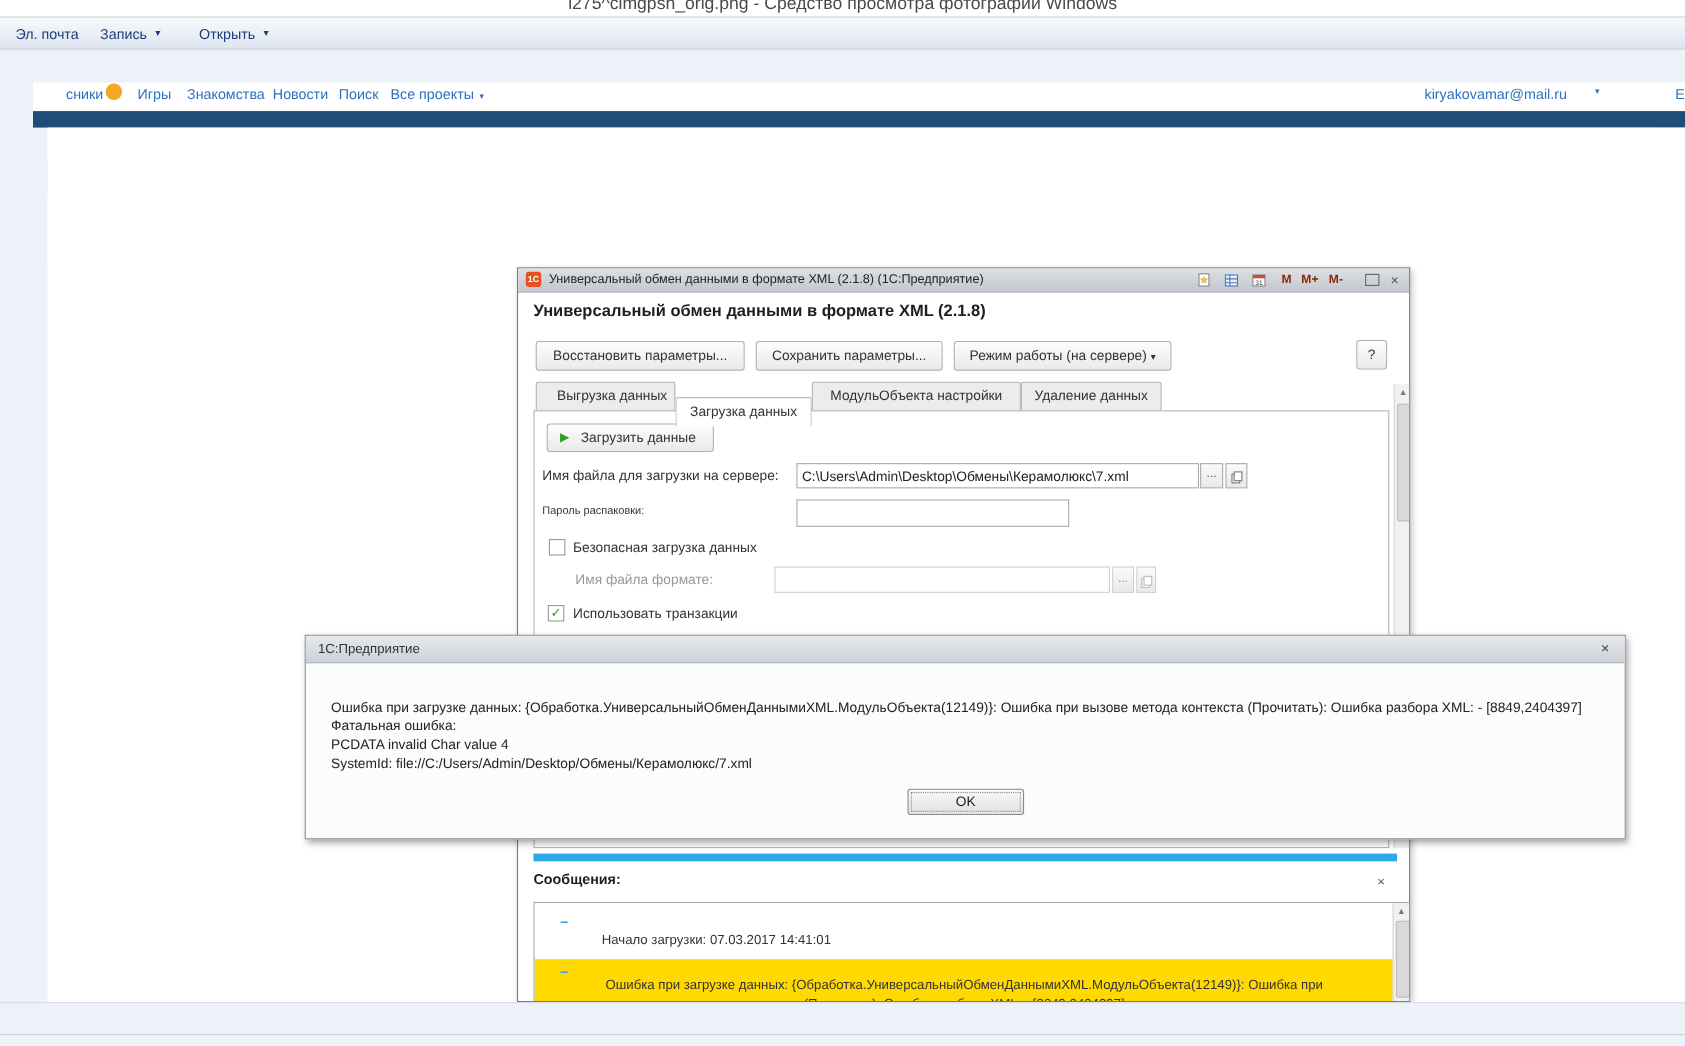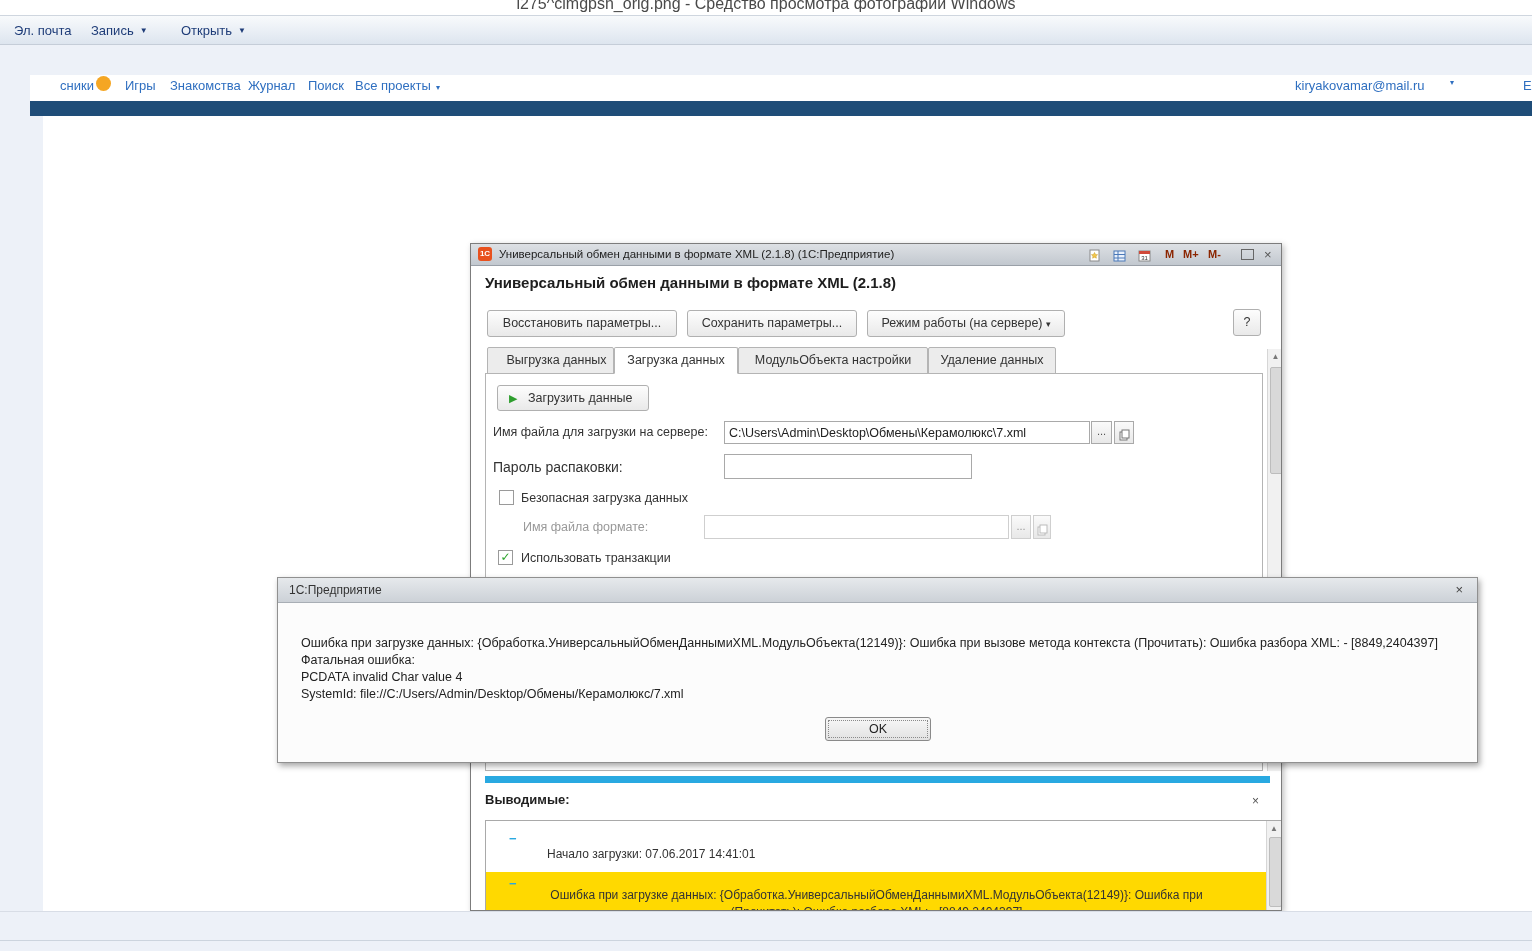--- a/index.html
+++ b/index.html
@@ -152,21 +152,21 @@
     <div class="pv-menu-item" style="left:175px"><span>Открыть</span><span class="pv-caret">▼</span></div>
   </div>
 
   <div class="abs browser-strip">
     <span class="blink" style="left:1265px">kiryakovamar@mail.ru</span>
     <span class="blink" style="left:1420px;font-size:8px">▾</span>
     <span class="blink" style="left:1493px">Е</span>
   <span class="blink" style="left: 30px;">сники</span>
       <span class="blink" style="left: 95px;">Игры</span>
       <span class="blink" style="left: 140px;">Знакомства</span>
-      <span class="blink" style="left: 218px;">Журнал</span>
+      <span class="blink" style="left: 218px;">Новости</span>
       <span class="blink" style="left: 278px;">Поиск</span>
       <span class="blink" style="left: 325px;">Все проекты<span style="font-size: 8px; margin-left: 5px;">▾</span></span>
       <div class="badge" style="left: 66px;"></div>
     </div>
   <div class="abs dark-bar"></div>
 
   <div class="abs rdp-window"></div>
   <div class="abs rdp-title">Аренда — 148.251.182.157 — Подключение к удаленному рабочему столу</div>
   <div class="abs rdp-min">–</div>
   <div class="abs rdp-max"></div>
@@ -412,37 +412,37 @@
       <span class="dlg-sys" style="left:793px">×</span>
     </div>
     <div class="xml-heading">Универсальный обмен данными в формате XML (2.1.8)</div>
     <div class="btn" style="left:16px;top:66px;width:190px;height:27px;line-height:25px">Восстановить параметры...</div>
     <div class="btn" style="left:216px;top:66px;width:170px;height:27px;line-height:25px">Сохранить параметры...</div>
     <div class="btn" style="left:396px;top:66px;width:198px;height:27px;line-height:25px"><span>Режим работы (на сервере)</span> <span style="font-size:9px">▾</span></div>
     <div class="btn" style="left:762px;top:65px;width:28px;height:27px;line-height:25px">?</div>
 
     <div id="xml-tabs">
         <div class="xml-tab" style="left: 16px; width: 127px; padding-left: 12px;">Выгрузка данных</div>
-        <div class="xml-tab active" style="left: 143px; width: 124px;">Загрузка данных</div>
+        <div class="xml-tab active" style="left: 143px; width: 124px; margin-top: 14px;">Загрузка данных</div>
         <div class="xml-tab" style="left: 267px; width: 190px;">МодульОбъекта настройки</div>
         <div class="xml-tab" style="left: 457px; width: 128px;">Удаление данных</div>
       </div>
     <div class="xml-panel"></div>
 
     <div class="btn" style="left:26px;top:141px;width:152px;height:26px;line-height:24px;text-align:left;padding-left:30px"><span style="position:absolute;left:11px;top:0;color:#2e9e2e;font-size:11px">▶</span><span>Загрузить данные</span></div>
 
     <span class="lbl" style="position:absolute;left:22px;top:181px;font-size:12.5px">Имя файла для загрузки на сервере:</span>
     <input class="inp" style="left: 253px; top: 177px; width: 366px; height: 23px;" value="C:\Users\Admin\Desktop\Обмены\Керамолюкс\7.xml">
     <span class="mini-btn" style="left:620px;top:177px;width:21px;height:23px;line-height:19px;font-size:11px">...</span>
     <span class="mini-btn" style="left:643px;top:177px;width:20px;height:23px;padding-top:5px"><svg width="11" height="12">
           <rect x="1" y="3" width="7" height="8" fill="#fff" stroke="#777"></rect>
           <rect x="3" y="1" width="7" height="8" fill="#fff" stroke="#777"></rect>
         </svg></span>
 
-    <span class="lbl" style="position:absolute;left:22px;top:215px;font-size:14px">Пароль распаковки:</span>
+    <span class="lbl" style="position:absolute;left:22px;top:215px;font-size:10px">Пароль распаковки:</span>
     <input class="inp" style="left: 253px; top: 210px; width: 248px; height: 25px;" value="">
 
     <span class="chk" style="left:28px;top:246px"></span>
     <span class="lbl" style="position:absolute;left:50px;top:247px;font-size:12.5px">Безопасная загрузка данных</span>
 
     <span class="lbl gray" style="position:absolute;left:52px;top:276px;font-size:12.5px">Имя файла формате:</span>
     <input class="inp gray" style="left: 233px; top: 271px; width: 305px; height: 24px;" value="">
     <span class="mini-btn gray" style="left:540px;top:271px;width:20px;height:24px;line-height:20px;font-size:11px">...</span>
     <span class="mini-btn gray" style="left:562px;top:271px;width:18px;height:24px;padding-top:6px"><svg width="11" height="12">
           <rect x="1" y="3" width="7" height="8" fill="#fff" stroke="#bbb"></rect>
@@ -451,26 +451,26 @@
 
     <span class="chk" id="chk-trans" style="left:27px;top:306px">✓</span>
     <span class="lbl" style="position:absolute;left:50px;top:307px;font-size:12.5px">Использовать транзакции</span>
 
     <div class="scrollbar" style="left:796px;top:105px;width:15px;height:422px">
       <span class="scroll-arrow" style="top:3px">▲</span>
       <div class="scroll-thumb" style="top:18px;height:105px"></div>
     </div>
 
     <div class="blue-bar"></div>
-    <div class="msg-header">Выводимые:</div>
+    <div class="msg-header">Сообщения:</div>
     <span class="msg-close">×</span>
 
     <div class="msg-box">
       <span class="msg-minus" style="left:23px;top:10px">−</span>
-      <span class="msg-text" style="left:61px;top:26px">Начало загрузки: 07.06.2017 14:41:01</span>
+      <span class="msg-text" style="left:61px;top:26px">Начало загрузки: 07.03.2017 14:41:01</span>
       <div class="msg-yellow">
         <span class="msg-minus" style="left:23px;top:4px">−</span>
         <div class="msg-text" style="left:0;right:0;top:16px;text-align:center">Ошибка при загрузке данных: {Обработка.УниверсальныйОбменДаннымиXML.МодульОбъекта(12149)}: Ошибка при</div>
         <div class="msg-text" style="left:0;right:0;top:33px;text-align:center">(Прочитать): Ошибка разбора XML: - [8849,2404397]</div>
       </div>
       <div class="scrollbar" style="right:0;top:0;width:14px;height:92px">
         <span class="scroll-arrow" style="top:3px">▲</span>
         <div class="scroll-thumb" style="top:16px;height:68px"></div>
       </div>
     </div>

